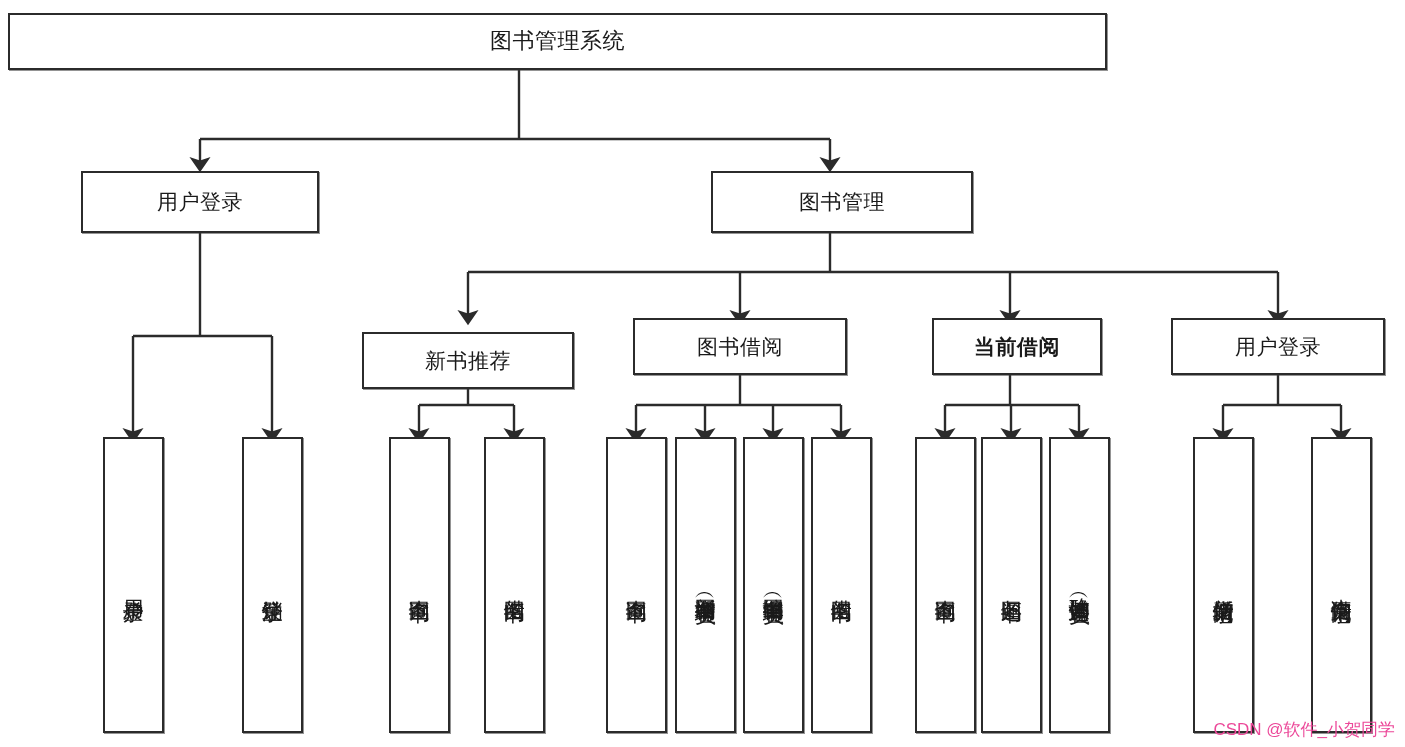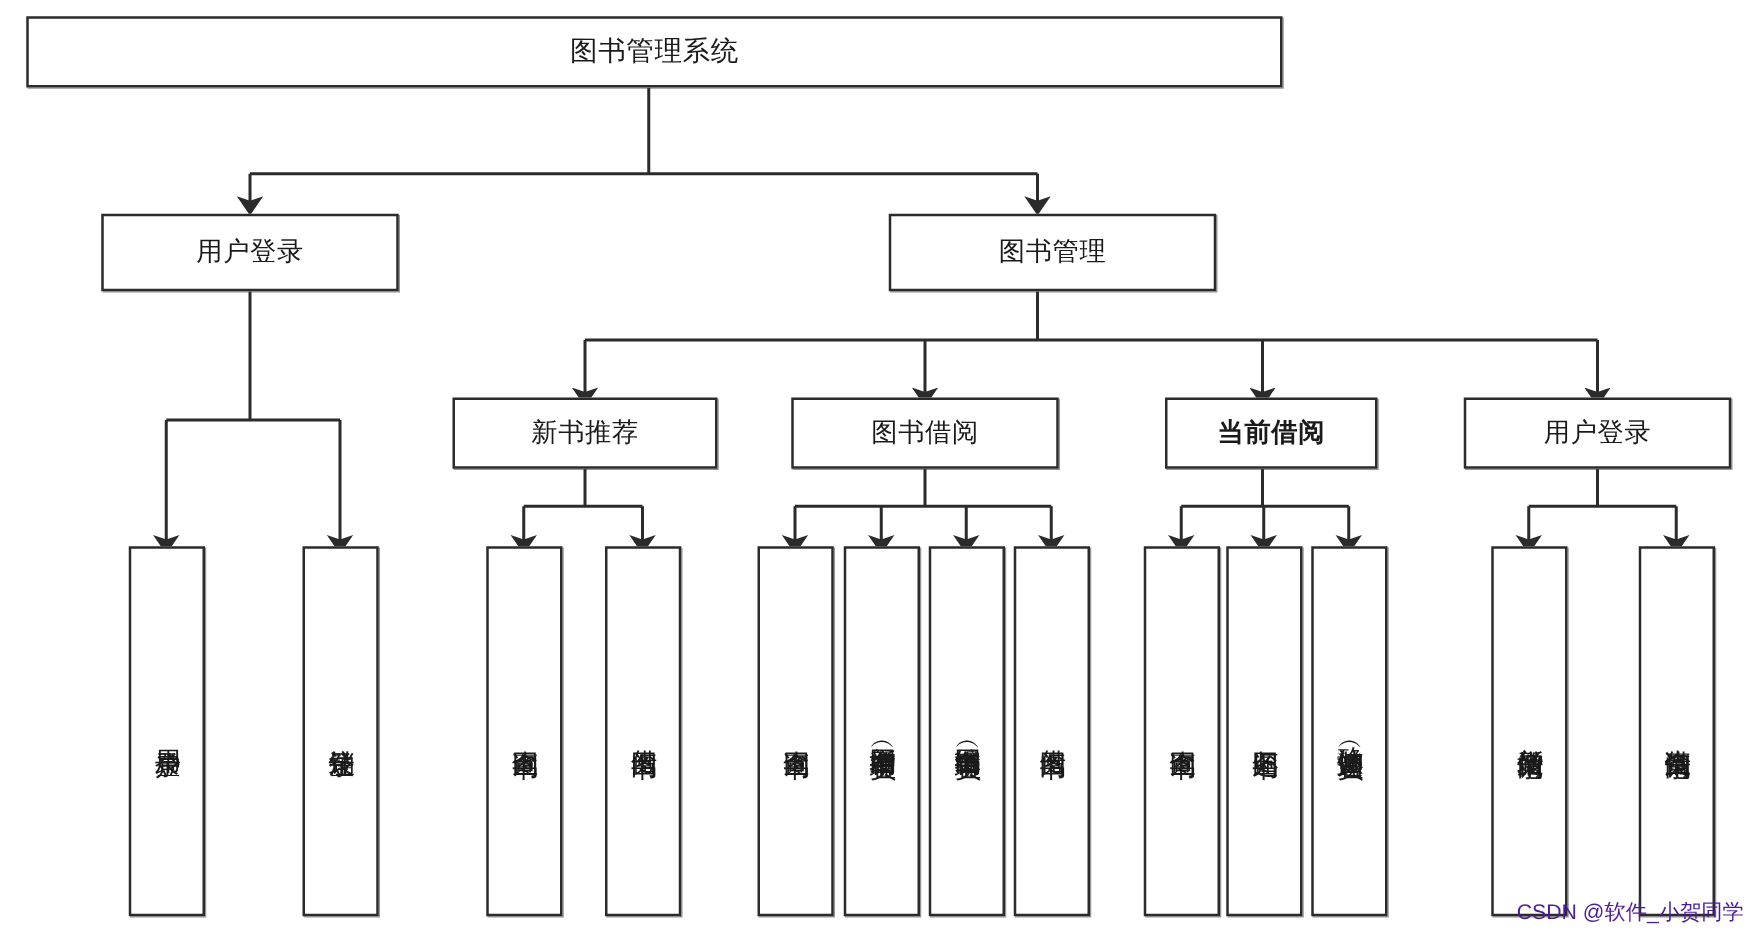--- a/index.html
+++ b/index.html
@@ -60,21 +60,21 @@
     line-height: 1.22;
     letter-spacing: 1px;
     max-height: 272px;
     white-space: normal;
   }
   #watermark {
     position: absolute;
     right: 10px;
     bottom: 6px;
     font-size: 17px;
-    color: #4c1d95;
+    color: #ec4899;
     white-space: nowrap;
     user-select: none;
   }
 </style>
 </head>
 <body>
 
 <div id="canvas">
 
   <svg id="wires" viewBox="0 0 1405 747">
@@ -120,32 +120,32 @@
       <path d="M1011,405 L1011,434" marker-end="url(#arrow)"></path>
       <path d="M1079,405 L1079,434" marker-end="url(#arrow)"></path>
 
       <path d="M1278,375 L1278,405"></path>
       <path d="M1223,405 L1341,405"></path>
       <path d="M1223,405 L1223,434" marker-end="url(#arrow)"></path>
       <path d="M1341,405 L1341,434" marker-end="url(#arrow)"></path>
     </g>
   </svg>
 
-  <div class="node h root" style="left:21px; top:13px; width:1005px; height:57px;">
+  <div class="node h root" style="left:8px; top:13px; width:1099px; height:57px;">
     <span class="lbl">图书管理系统</span>
   </div>
 
   <div class="node h" style="left:81px; top:171px; width:238px; height:62px;">
     <span class="lbl">用户登录</span>
   </div>
   <div class="node h" style="left:711px; top:171px; width:262px; height:62px;">
     <span class="lbl">图书管理</span>
   </div>
 
-  <div class="node h" style="left:362px; top:318px; width:212px; height:57px;">
+  <div class="node h" style="left:362px; top:332px; width:212px; height:57px;">
     <span class="lbl">新书推荐</span>
   </div>
   <div class="node h" style="left:633px; top:318px; width:214px; height:57px;">
     <span class="lbl">图书借阅</span>
   </div>
   <div class="node h" style="left:932px; top:318px; width:170px; height:57px;font-weight:bold;">
     <span class="lbl">当前借阅</span>
   </div>
   <div class="node h" style="left:1171px; top:318px; width:214px; height:57px;">
     <span class="lbl">用户登录</span>

